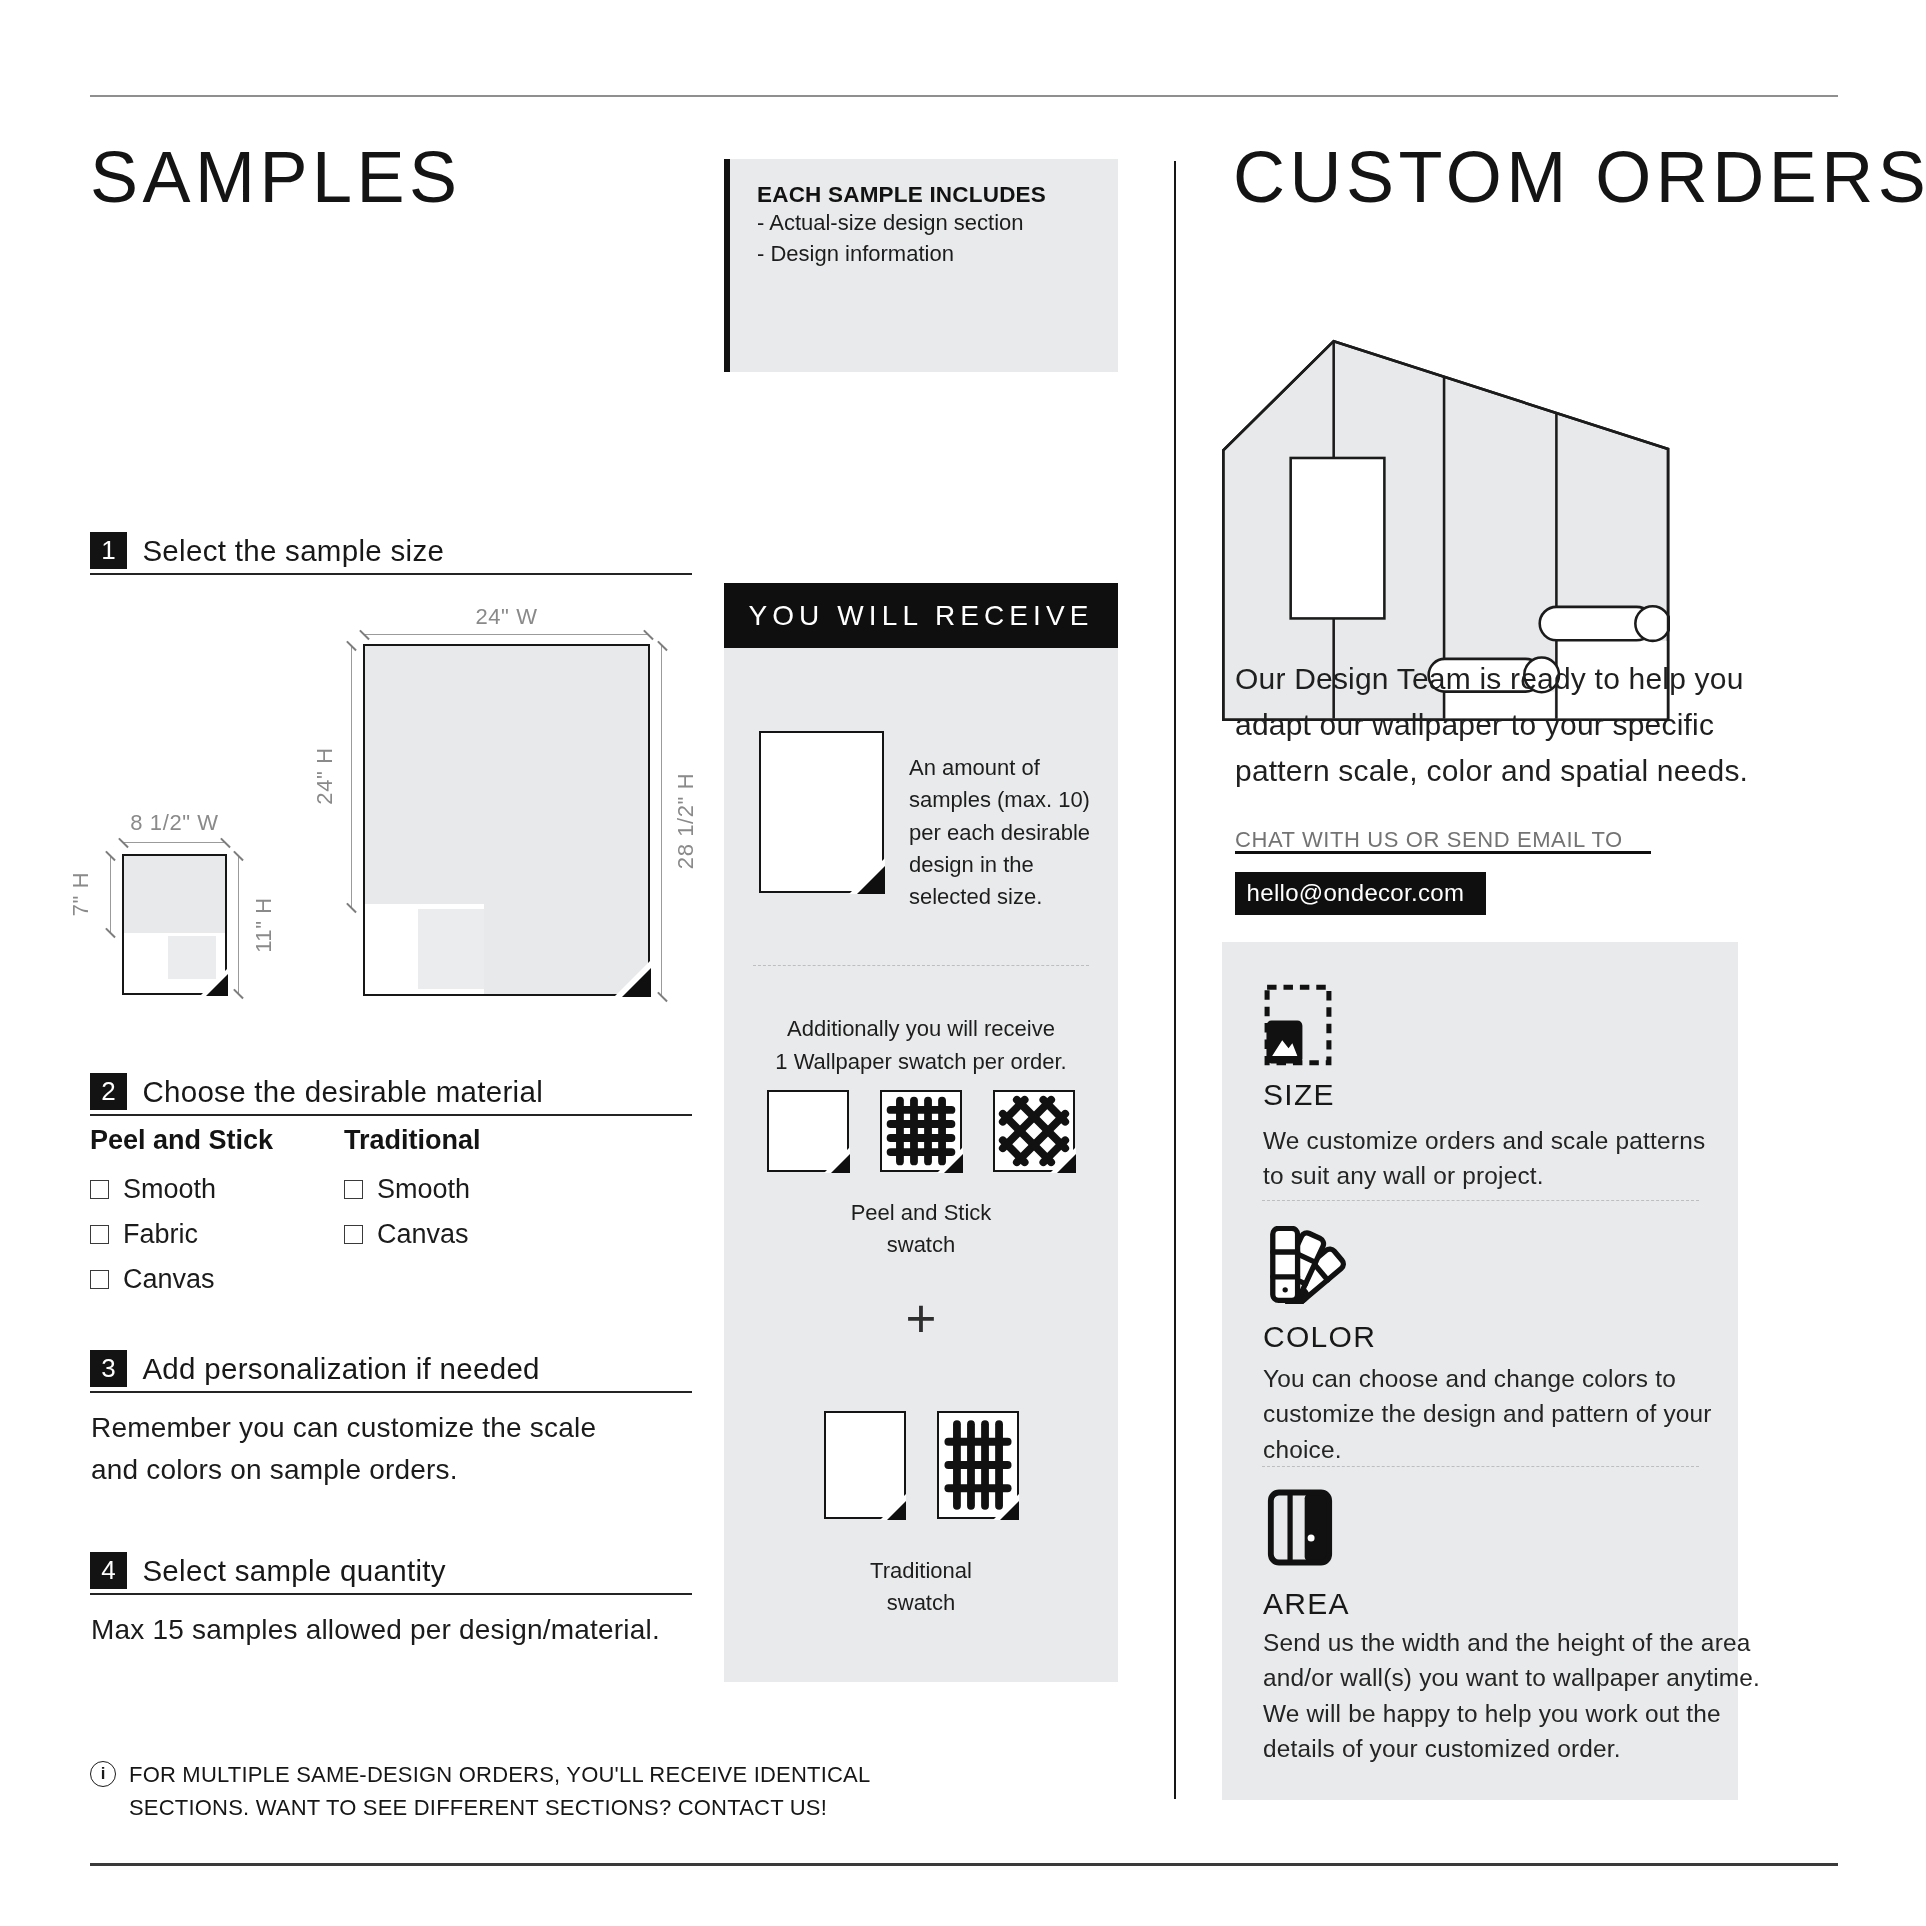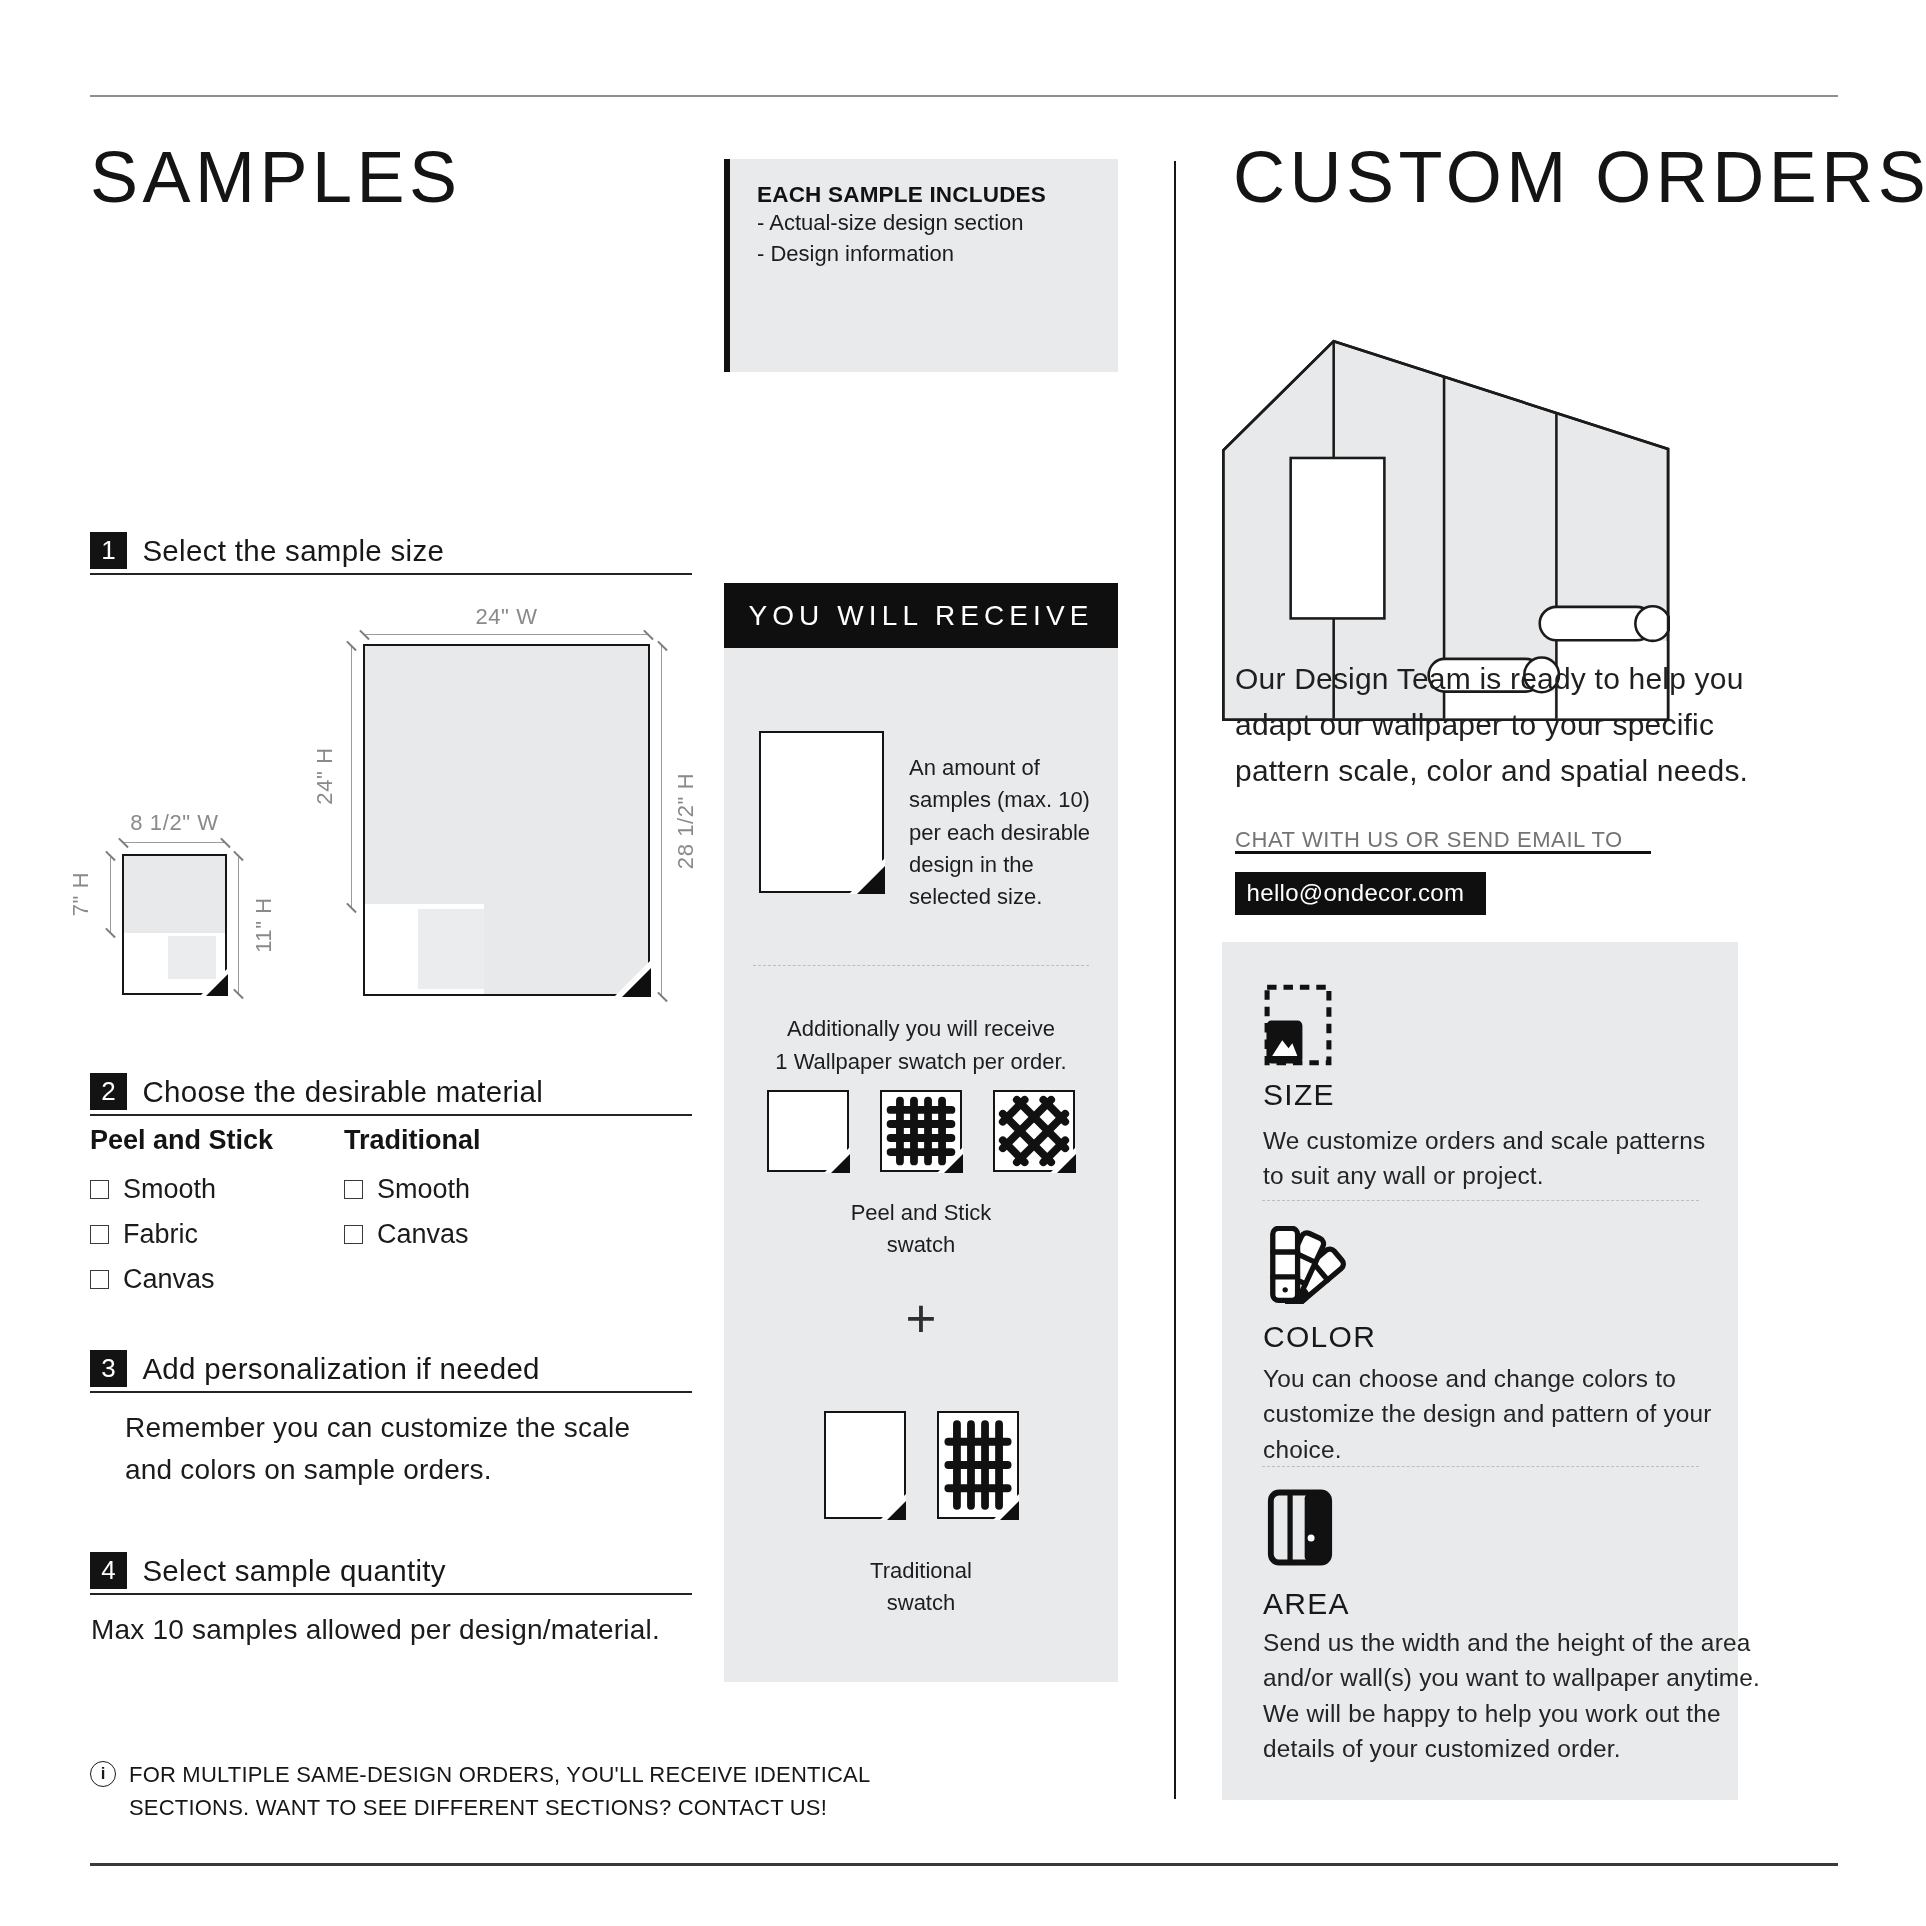--- a/index.html
+++ b/index.html
@@ -47,21 +47,21 @@
   .dim-label.h { text-align:center; }
   .dim-label.v { width:141px; height:26px; text-align:center; transform:rotate(-90deg); }
 
   .mat-col { position:absolute; top:1125px; }
   #mat-peel { left:90px; } #mat-trad { left:344px; }
   .mat-title { font-size:27px; font-weight:700; color:#141414; margin-bottom:18px; }
   .mat-opt { display:flex; align-items:center; gap:14px; font-size:27px; font-weight:300; color:#1b1b1b; margin-bottom:14px; }
   .checkbox { width:19px; height:19px; border:1.9px solid #3a3a3a; background:#fff; flex:0 0 auto; }
 
   .body-note { position:absolute; font-size:28px; font-weight:300; line-height:1.5; color:#1b1b1b; white-space:pre-line; letter-spacing:0.2px; }
-  #note-personalize { left:91px; top:1407px;margin-left:34px; }
+  #note-personalize { left:91px; top:1407px; }
   #note-quantity { left:91px; top:1609px; }
 
   .footer-note { position:absolute; left:90px; top:1758px; display:flex; gap:13px; align-items:flex-start; }
   .info-circle { width:26px; height:26px; border:1.9px solid #1a1a1a; border-radius:50%; display:flex; align-items:center; justify-content:center; font-size:16.7px; font-weight:700; color:#1a1a1a; margin-top:2.6px; flex:0 0 auto; }
   .footer-note-text { font-size:22px; line-height:1.5; letter-spacing:0.2px; color:#161616; white-space:pre-line; font-weight:400; }
 
   .receive-box { position:absolute; left:724px; top:583px; width:394px; height:1099px; background:#e9eaeb; }
   .receive-header { height:65px; background:#0f0f0f; color:#fff; display:flex; align-items:center; justify-content:center; font-size:28px; font-weight:300; letter-spacing:5.1px; white-space:nowrap; }
   .paper-icon { position:absolute; left:35px; top:148px; width:125px; height:162px; background:#fff; border:2.6px solid #141414; }
   .paper-icon .fold-gap { border-bottom-width:36px; border-left-width:36px; }
@@ -203,21 +203,21 @@
     <div class="step-badge">3</div>
     <div class="step-label">Add personalization if needed</div>
   </div>
   <div class="body-note" id="note-personalize">Remember you can customize the scale
 and colors on sample orders.</div>
 
   <div class="step" id="step4">
     <div class="step-badge">4</div>
     <div class="step-label">Select sample quantity</div>
   </div>
-  <div class="body-note" id="note-quantity">Max 10 samples allowed per design/material.</div>
+  <div class="body-note" id="note-quantity">Max 15 samples allowed per design/material.</div>
 
   <div class="footer-note">
     <div class="info-circle">i</div>
     <div class="footer-note-text">FOR MULTIPLE SAME-DESIGN ORDERS, YOU'LL RECEIVE IDENTICAL
 SECTIONS. WANT TO SEE DIFFERENT SECTIONS? CONTACT US!</div>
   </div>
 
   <div class="receive-box">
     <div class="receive-header">YOU WILL RECEIVE</div>
 

